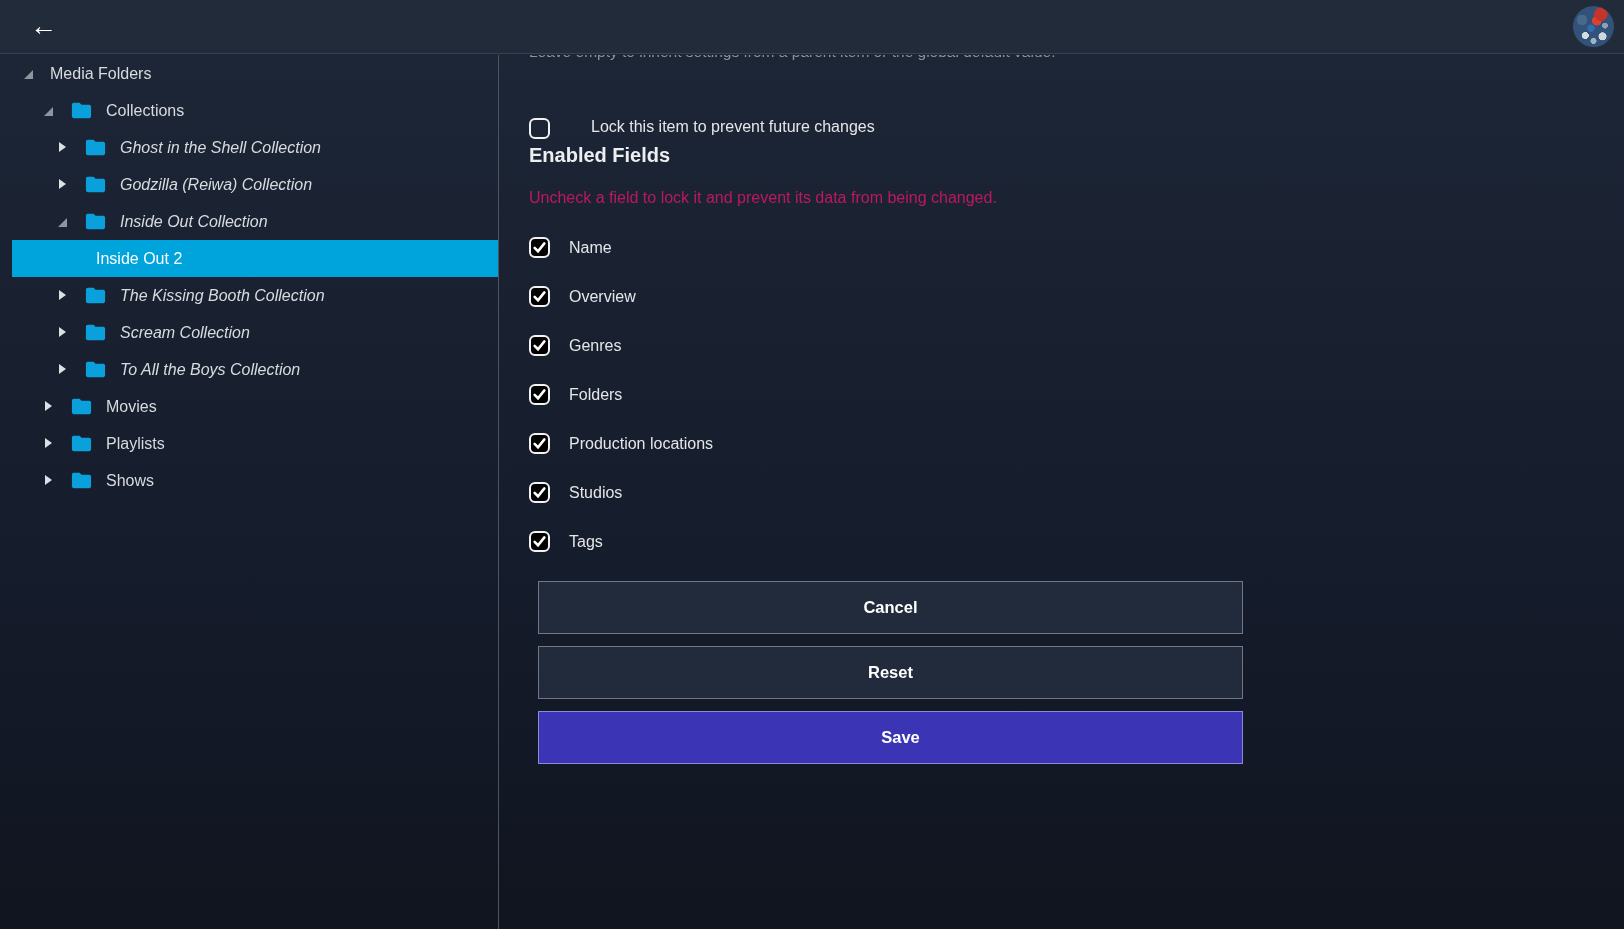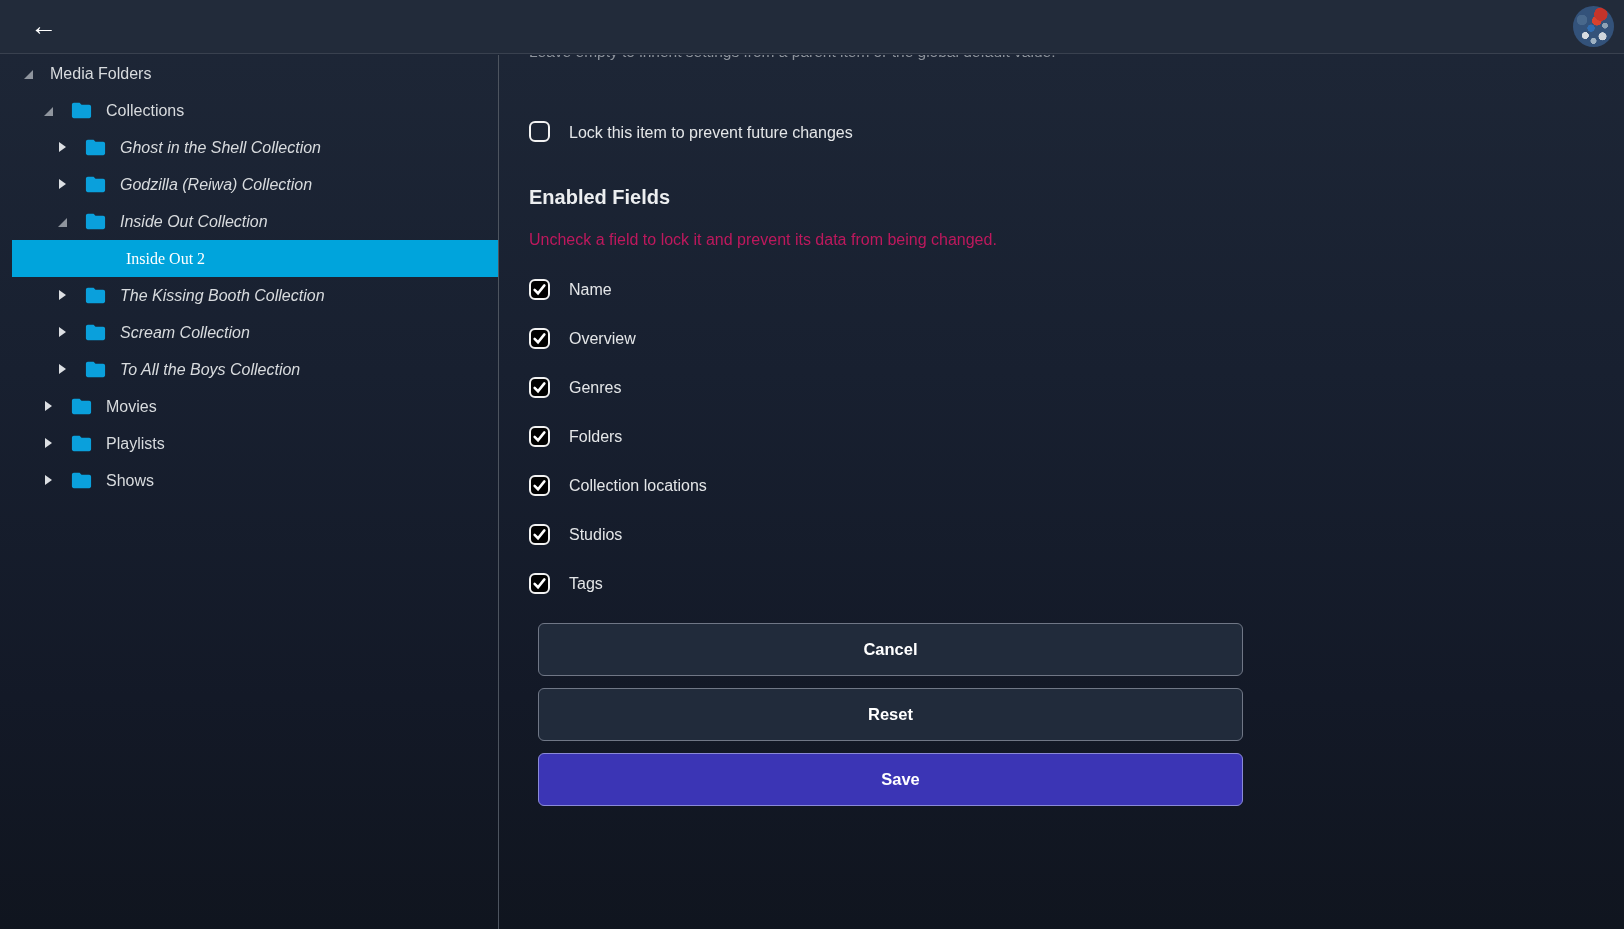--- a/index.html
+++ b/index.html
@@ -34,56 +34,56 @@
   }
   
   .sidebar {
     position:absolute; top:55px; left:12px; width:487px; height:874px;
     border-right:1px solid #4d545f; overflow:hidden;
   }
   .trow { display:flex; align-items:center; height:37px; cursor:pointer; font-size:16px; color:#d8dbde; }
   .trow.lvl0 { padding-left:12px; }
   .trow.lvl1 { padding-left:32px; }
   .trow.lvl2 { padding-left:46px;font-style:italic; }
-  .trow.lvl3 { padding-left:114px;font-family:Liberation Serif, serif; }
+  .trow.lvl3 { padding-left:84px; }
   .trow.selected { background:#00a4dc; color:#ffffff; }
   .exp { width:10px; height:11px; margin-right:16px; flex:none; position:relative; }
   .exp.expanded::after {
     content:""; position:absolute; left:0; bottom:0; width:0; height:0;
     border-left:9px solid transparent; border-bottom:9px solid #8f959e;
   }
   .exp.collapsed::after {
     content:""; position:absolute; left:1px; top:0; width:0; height:0;
     border-top:5.5px solid transparent; border-bottom:5.5px solid transparent;
     border-left:7px solid #dcdfe3;
   }
   .ficon { width:23px; height:23px; margin-right:13px; flex:none; display:inline-flex; }
   .tlabel { white-space:nowrap; }
   
   .main {
     position:absolute; top:55px; left:488px; width:1136px; height:874px;
     overflow:hidden; padding-left:41px;
   }
   .inherit-note { margin-top:-13px; font-size:15.5px; line-height:20px; color:#8e949d; white-space:nowrap; }
-  .lock-row { margin-top:56px; display:flex; align-items:flex-end; height:24px; cursor:pointer; }
+  .lock-row { margin-top:56px; display:flex; align-items:flex-start; height:24px; cursor:pointer;gap:22px; }
   .cb {
     width:21px; height:21px; border:2.5px solid #f2f2f2; border-radius:6px;
     display:inline-flex; align-items:center; justify-content:center; flex:none; cursor:pointer;
     background:transparent;
   }
   .cb.checked { background:#000; }
   .cb-label { margin-left:19px; font-size:16px; color:#e4e6e8; cursor:pointer; }
-  h2.section-title { margin-top:42px; font-size:20px; line-height:26px; font-weight:bold; color:#eceef0; }
+  h2.section-title { font-size:20px; line-height:26px; font-weight:bold; color:#eceef0; }
   .section-desc { margin-top:20px; font-size:16px; line-height:20px; color:#be185d; }
   .fields { margin-top:26px; }
   .frow { display:flex; align-items:center; height:27px; margin-bottom:22px; cursor:pointer; }
   .buttons { margin-top:26px; margin-left:9px; width:705px; }
   .btn {
     display:block; width:705px; height:53px; margin-bottom:12px;
-    border:1px solid #707786; border-radius:6px; background:#212b3b;
+    border:1px solid #707786; border-radius:0; background:#212b3b;
     color:#ffffff; font-weight:bold; font-size:16.5px; font-family:inherit; cursor:pointer;
   }
   .btn.save { background:#3b35b5; border-color:#8a8ad8;padding-left:20px; }
 </style>
 </head>
 <body>
 
 <div class="topbar">
   <button class="back-btn">←</button>
   <div class="avatar"></div>
@@ -253,21 +253,21 @@
       </span>
       <span class="cb-label">Folders</span>
     </div>
 
     <div class="frow">
       <span class="cb checked">
         <svg viewBox="0 0 20 20" width="15" height="15">
             <path d="M3.5 10.5 L8 15 L16.5 4.5" fill="none" stroke="#fff" stroke-width="3.4" stroke-linecap="round"></path>
           </svg>
       </span>
-      <span class="cb-label">Collection locations</span>
+      <span class="cb-label">Production locations</span>
     </div>
 
     <div class="frow">
       <span class="cb checked">
         <svg viewBox="0 0 20 20" width="15" height="15">
             <path d="M3.5 10.5 L8 15 L16.5 4.5" fill="none" stroke="#fff" stroke-width="3.4" stroke-linecap="round"></path>
           </svg>
       </span>
       <span class="cb-label">Studios</span>
     </div>

